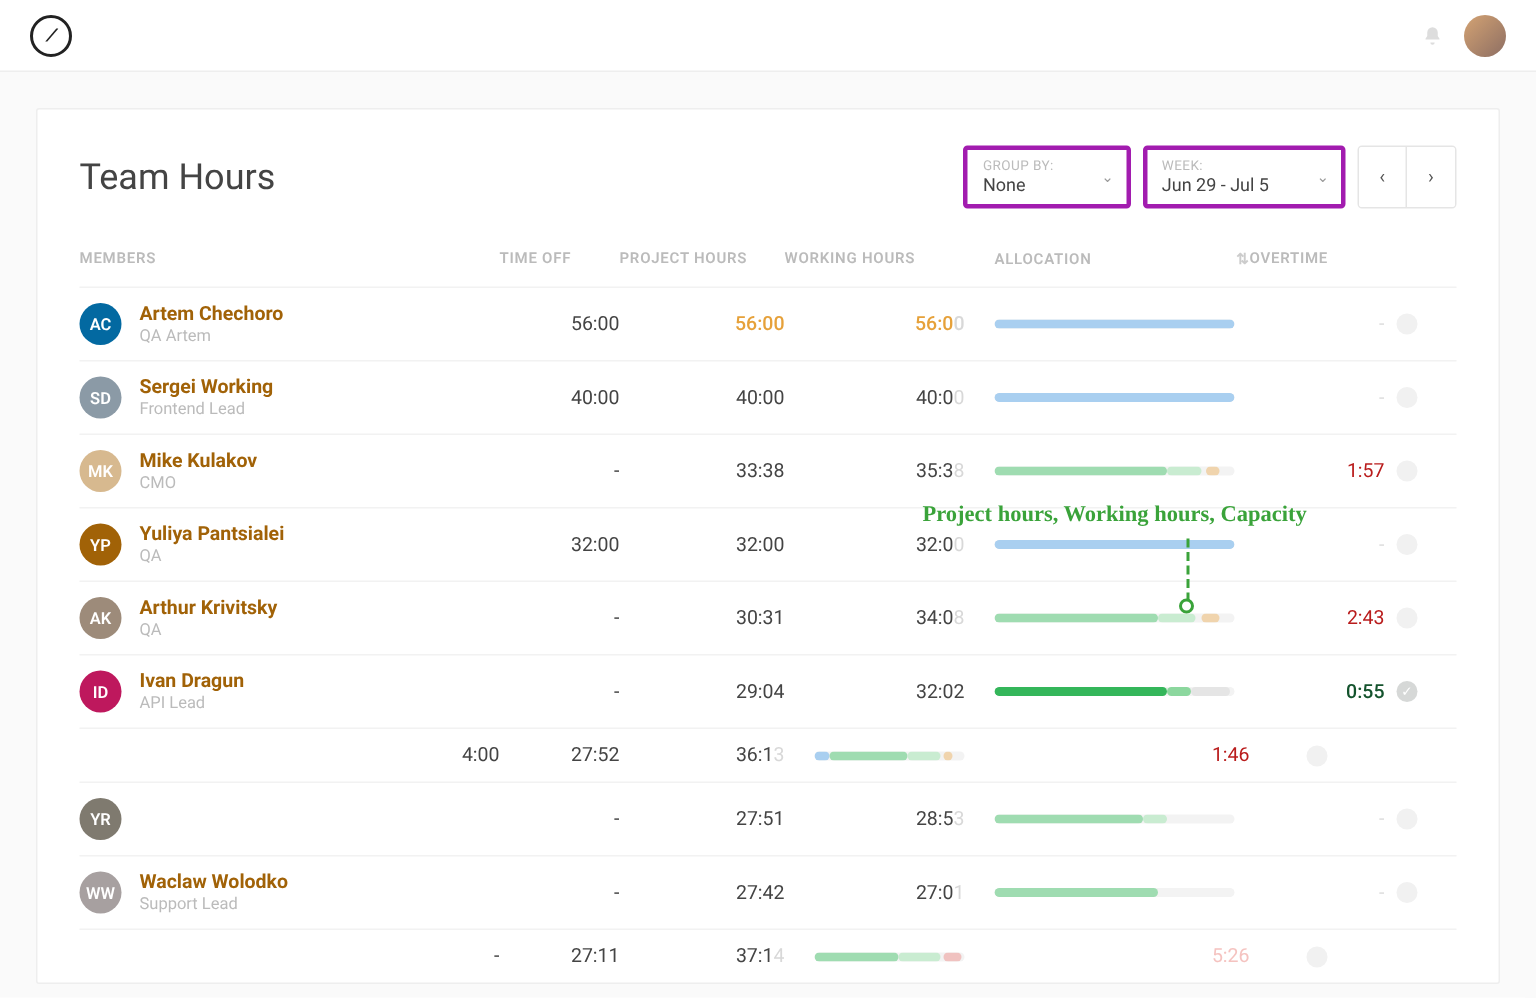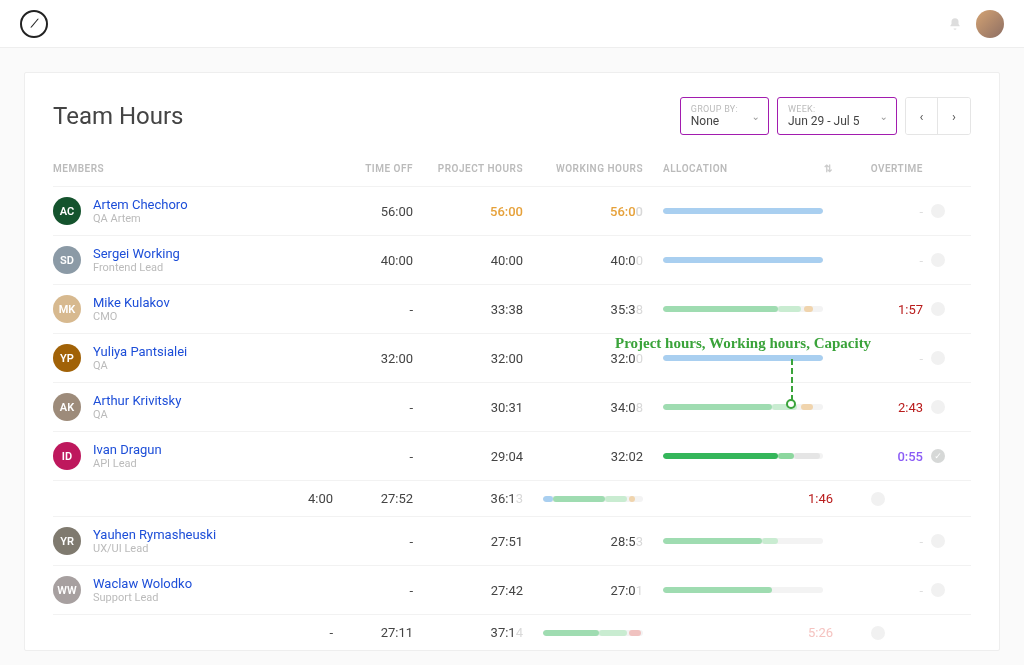--- a/index.html
+++ b/index.html
@@ -65,23 +65,23 @@
     justify-content: space-between;
     margin-bottom: 28px;
   }
   .title {
     font-size: 24px;
     font-weight: 400;
     color: #444;
   }
   .controls { display: flex; gap: 8px; }
   .select-box {
-    border: 1px solid #a21caf;
+    border: 3px solid #a21caf;
     border-radius: 3px;
-    padding: 6px 30px 6px 10px;
+    padding: 6px 48px 6px 10px;
     background: #fff;
     cursor: pointer;
     position: relative;
     min-width: 80px;
   }
   .select-box .lbl {
     font-size: 9px;
     text-transform: uppercase;
     color: #bbb;
     letter-spacing: 0.3px;
@@ -120,21 +120,21 @@
   .thead {
     display: grid;
     grid-template-columns: 280px 80px 110px 120px 190px 90px 30px;
     font-size: 10px;
     text-transform: uppercase;
     letter-spacing: 0.5px;
     color: #bbb;
     padding-bottom: 12px;
     font-weight: 600;
   }
-  .th-r { text-align: right; }
+  .th-r { }
   .th-alloc { text-align: left; display:flex; justify-content:space-between; align-items:center; padding-left:20px;}
   .sort-icon { font-size: 10px; color: #ccc; }
 
   .rows { }
   .row {
     display: grid;
     grid-template-columns: 280px 80px 110px 120px 190px 90px 30px;
     align-items: center;
     padding: 10px 0;
     border-top: 1px solid #f2f2f2;
@@ -146,21 +146,21 @@
     align-items: center;
     gap: 12px;
   }
   .avatar {
     width: 28px; height: 28px; border-radius: 50%;
     background: linear-gradient(135deg,#b0bec5,#90a4ae);
     flex-shrink: 0;
     display:flex;align-items:center;justify-content:center;
     font-size:11px;color:#fff;font-weight:600;
   }
-  .mname { font-size: 13px; color: #1d4ed8; }
+  .mname { font-size: 13px; color: #a16207; font-weight: bold; }
   .mrole { font-size: 11px; color: #bbb; }
   .cell-r { text-align: right; }
   .cell-highlight { color: #e6a13a; font-weight: 500; }
   .suffix-dim { color: #d8d8d8; }
   .alloc {
     padding-left: 20px;
     display: flex;
     align-items: center;
   }
   .alloc-bar {
@@ -175,21 +175,21 @@
     position: absolute;
     top: 0; bottom: 0;
     border-radius: 4px;
   }
   .overtime {
     text-align: right;
     font-size: 13px;
   }
   .ot-none { color: #ddd; }
   .ot-faint { color: #b91c1c; }
-  .ot-strong { color: #8b5cf6; font-weight: 500; }
+  .ot-strong { color: #14532d; font-weight: 500; }
   .ot-faint-red { color: #f5c3c0; }
   .status-dot {
     display: flex;
     align-items: center;
     justify-content: center;
   }
   .dot-circle {
     width: 14px; height: 14px;
     border-radius: 50%;
     background: #f1f1f1;
@@ -272,21 +272,21 @@
         <span>Allocation</span>
         <span class="sort-icon">⇅</span>
       </div>
       <div class="th-r">Overtime</div>
       <div></div>
     </div>
 
     <div class="rows" id="rows">
         <div class="row">
           <div class="member">
-            <div class="avatar" style="background: #14532d;">AC</div>
+            <div class="avatar" style="background: #0369a1;">AC</div>
             <div>
               <div class="mname">Artem Chechoro</div>
               <div class="mrole">QA Artem</div>
             </div>
           </div>
           <div class="cell-r">56:00</div>
           <div class="cell-r cell-highlight">56:00</div>
           <div class="cell-r cell-highlight"><span>56:0</span><span class="suffix-dim">0</span></div>
           <div class="alloc">
             <div class="alloc-bar">
@@ -422,24 +422,20 @@
             </div>
           </div>
           <div class="overtime ot-faint">1:46</div>
           <div class="status-dot">
             <div class="dot-circle"></div>
           </div>
         </div>
         <div class="row">
           <div class="member">
             <div class="avatar" style="background: rgb(127, 122, 111);">YR</div>
-            <div>
-              <div class="mname">Yauhen Rymasheuski</div>
-              <div class="mrole">UX/UI Lead</div>
-            </div>
           </div>
           <div class="cell-r">-</div>
           <div class="cell-r">27:51</div>
           <div class="cell-r"><span>28:5</span><span class="suffix-dim">3</span></div>
           <div class="alloc">
             <div class="alloc-bar">
               <div class="seg" style="left: 0%; width: 62%; background: rgb(159, 220, 177);"></div>
               <div class="seg" style="left: 62%; width: 10%; background: rgb(201, 236, 209);"></div>
             </div>
           </div>

